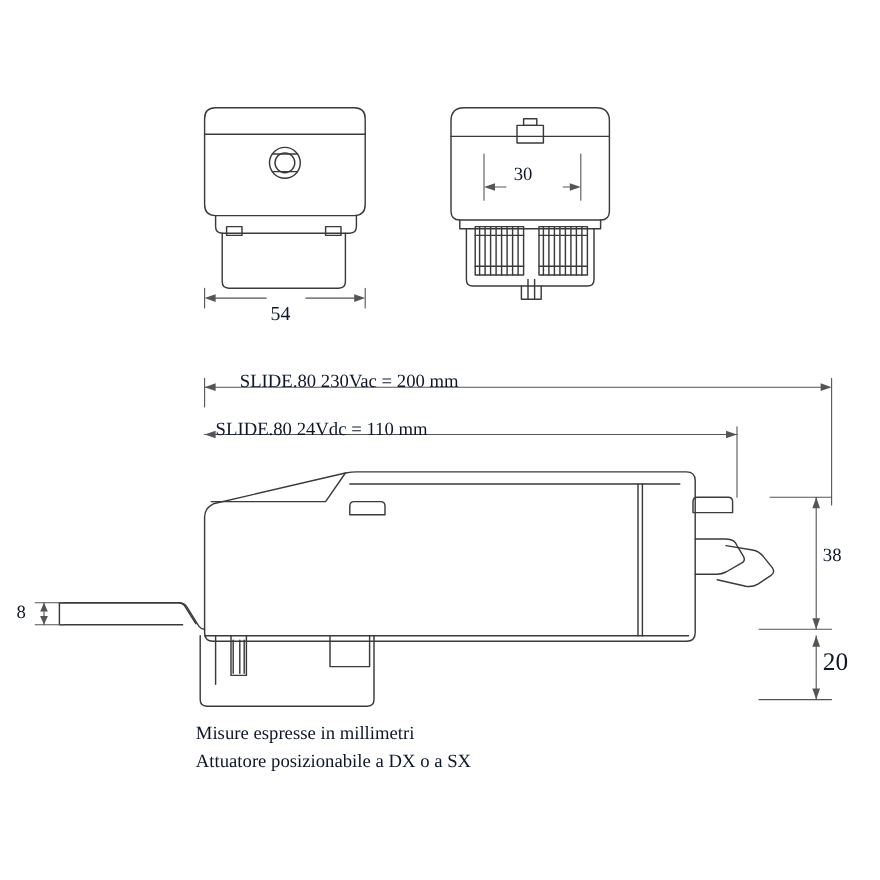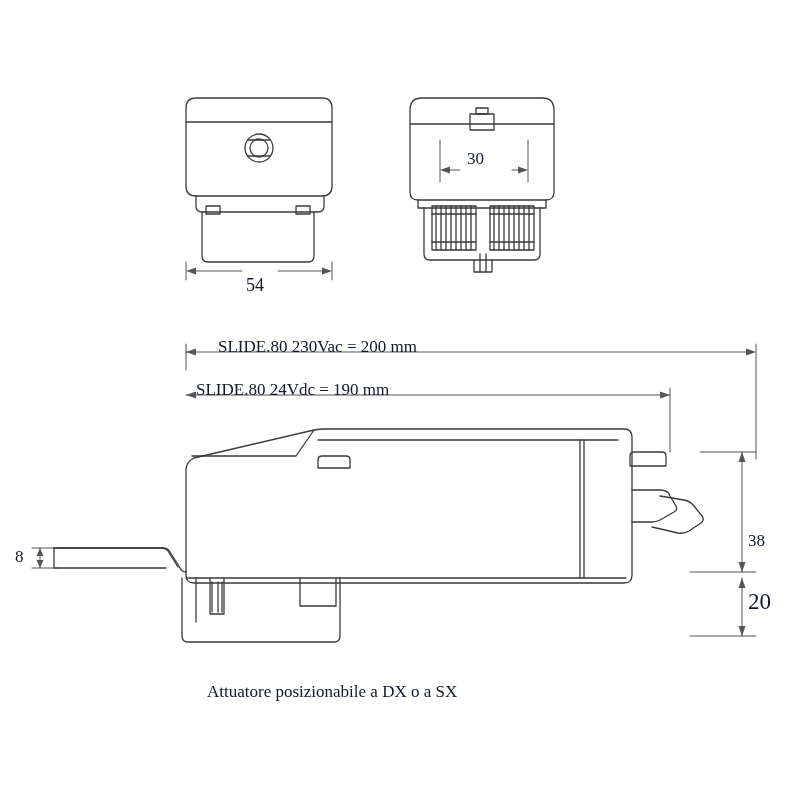--- a/index.html
+++ b/index.html
@@ -26,27 +26,27 @@
   }
   .lbl {
     position: absolute;
     font-family: "Liberation Serif", serif;
     color: #0f172a;
     white-space: nowrap;
     line-height: 1;
   }
   .lbl-54   { left: 246px; top: 276px; font-size: 18px; }
   .lbl-30   { left: 467px; top: 150px; font-size: 17px; }
-  .lbl-38   { left: 748px; top: 496px; font-size: 17px; margin-top: 36px; }
+  .lbl-38   { left: 748px; top: 496px; font-size: 17px; }
   .lbl-20   { left: 748px; top: 590px; font-size: 23px; }
   .lbl-8    { left: 15px;  top: 548px; font-size: 17px; }
   .lbl-dim1 { left: 196px; top: 338px; font-size: 17px; margin-left: 22px; }
   .lbl-dim2 { left: 196px; top: 381px; font-size: 17px; }
   .lbl-note1{ left: 178px; top: 658px; font-size: 17px; }
-  .lbl-note2{ left: 178px; top: 683px; font-size: 17px; margin-left: 29px; }
+  .lbl-note2{ left: 178px; top: 683px; font-size: 17px; }
 </style>
 </head>
 <body>
 
 <div id="stage">
 
   <svg id="drawing" width="800" height="800" viewBox="0 0 800 800">
 
     <g fill="none" stroke="#3a3a3a" stroke-width="1.3" stroke-linejoin="round" stroke-linecap="round">
 
@@ -151,16 +151,17 @@
 
     </g>
   </svg>
 
   <div class="lbl lbl-54">54</div>
   <div class="lbl lbl-30">30</div>
   <div class="lbl lbl-38">38</div>
   <div class="lbl lbl-20">20</div>
   <div class="lbl lbl-8">8</div>
   <div class="lbl lbl-dim1">SLIDE.80  230Vac = 200 mm</div>
-  <div class="lbl lbl-dim2">SLIDE.80  24Vdc  = 190 mm</div>
+  <div class="lbl lbl-dim2">SLIDE.80  24Vdc  = 110 mm</div>
+  <div class="lbl lbl-note1">Misure espresse in millimetri</div>
   <div class="lbl lbl-note2">Attuatore posizionabile a DX o a SX</div>
 
 </div>
 
 </body></html>

